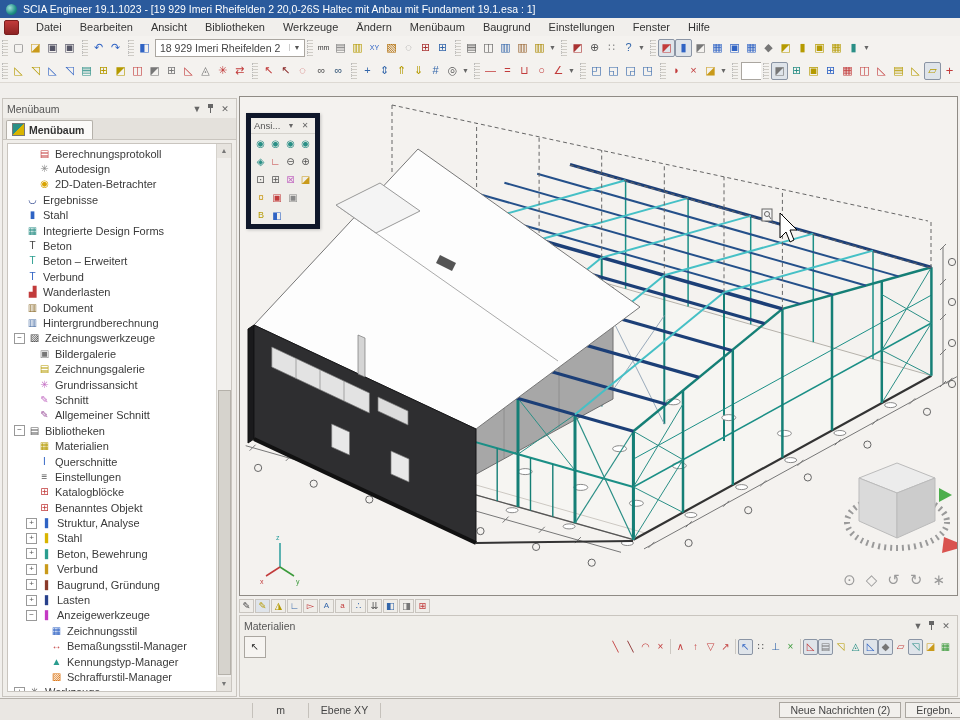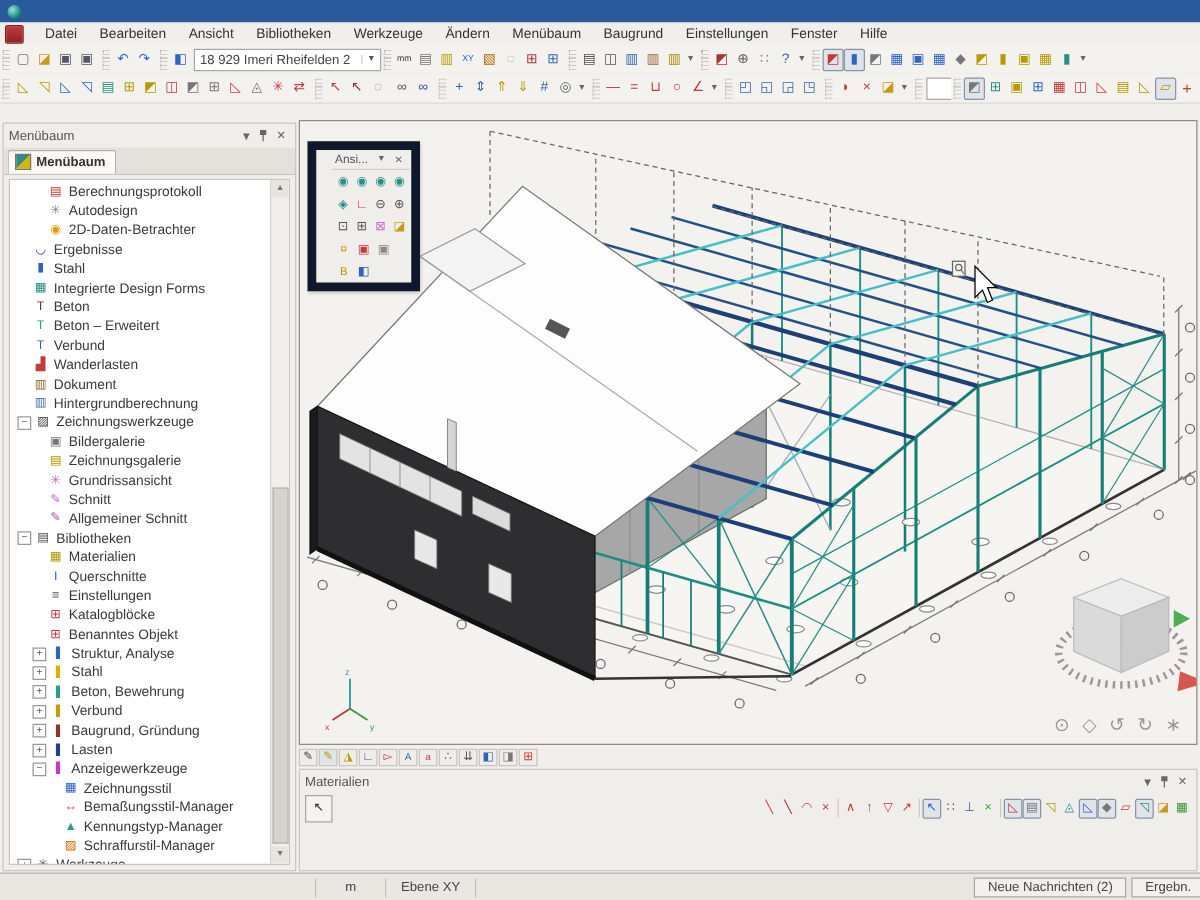--- a/index.html
+++ b/index.html
@@ -48,21 +48,21 @@
   .exp{width:9px;height:9px;border:1px solid #999;background:#fff;font-size:8px;line-height:7px;text-align:center;color:#555;margin-right:3px;flex:none;}
   .ticn{width:13px;height:12px;margin-right:4px;flex:none;display:flex;align-items:center;justify-content:center;font-size:10px;line-height:1;}
   
   .vsb{position:absolute;right:0;top:0;bottom:0;width:14px;background:#f1efec;border-left:1px solid #d5d2cc;}
   .vsb .a{position:absolute;left:0;width:14px;height:14px;background:#e7e4df;color:#777;font-size:7px;text-align:center;line-height:14px;}
   .vsb .up{top:0;} .vsb .dn{bottom:0;}
   .vsb .th{position:absolute;left:1px;width:11px;top:45%;bottom:16px;background:#d6d3cd;border:1px solid #b5b1aa;}
   
   .viewport{position:absolute;left:239px;top:96px;width:719px;height:500px;background:#f4f2ef;border:1px solid #8f8b85;box-sizing:border-box;}
   .viewport svg{position:absolute;left:0;top:0;}
-  .palette{position:absolute;left:6px;top:16px;width:64px;background:#f0eeea;border:7px solid #0f172a;box-shadow:1px 1px 3px rgba(0,0,0,.2);padding-left:12px;}
+  .palette{position:absolute;left:6px;top:16px;width:64px;background:#f0eeea;border:5px solid #0f172a;box-shadow:1px 1px 3px rgba(0,0,0,.2);}
   .palette .ph{height:15px;display:flex;align-items:center;padding:0 3px;font-size:9.5px;color:#555;border-bottom:1px solid #d5d2cc;}
   .palette .ph .sp{flex:1;}
   .prow{display:flex;padding:1px 2px;}
   .pbtn{width:14px;height:14px;display:flex;align-items:center;justify-content:center;font-size:10px;cursor:default;border:1px solid transparent;}
   .navicons{position:absolute;right:12px;bottom:6px;display:flex;gap:10px;}
   .nbtn{font-size:15px;color:#9a9a9a;cursor:default;}
   .vp-toolbar{position:absolute;left:239px;top:598px;width:719px;height:15px;display:flex;align-items:center;background:#f1efec;}
   .vp-toolbar .tbtn{width:15px;height:14px;font-size:9.5px;border:1px solid #c9c5bf;border-radius:0;margin-right:1px;background:#efede9;}
   .vp-toolbar .tbtn.pressed{background:#dfe4ea;}
   
@@ -80,20 +80,21 @@
   .scell.c0{width:253px;} .scell.c1{width:56px;} .scell.c2{width:72px;} .scell.c3{border-right:none;padding-left:8px;justify-content:flex-start;flex:1;}
   .sbtns{display:flex;height:16px;margin-right:-4px;}
   .sbtn{border:1px solid #aaa6a0;background:#f2f0ed;padding:1px 10px;margin-left:4px;white-space:nowrap;font-size:10.5px;}
 </style>
 </head>
 <body>
 <div id="app">
 
   <div class="titlebar">
     <span class="logo"></span>
+    <span>SCIA Engineer 19.1.1023 - [19 929 Imeri Rheifelden 2 20,0-26S Haltec mit Anbau mit Fundament 19.1.esa : 1]</span>
   </div>
 
   <div class="menubar">
     <span class="appico"></span>
     <span style="display: flex; justify-content: flex-end;">
         <span class="menu-item">Datei</span>
         <span class="menu-item">Bearbeiten</span>
         <span class="menu-item">Ansicht</span>
         <span class="menu-item">Bibliotheken</span>
         <span class="menu-item">Werkzeuge</span>

